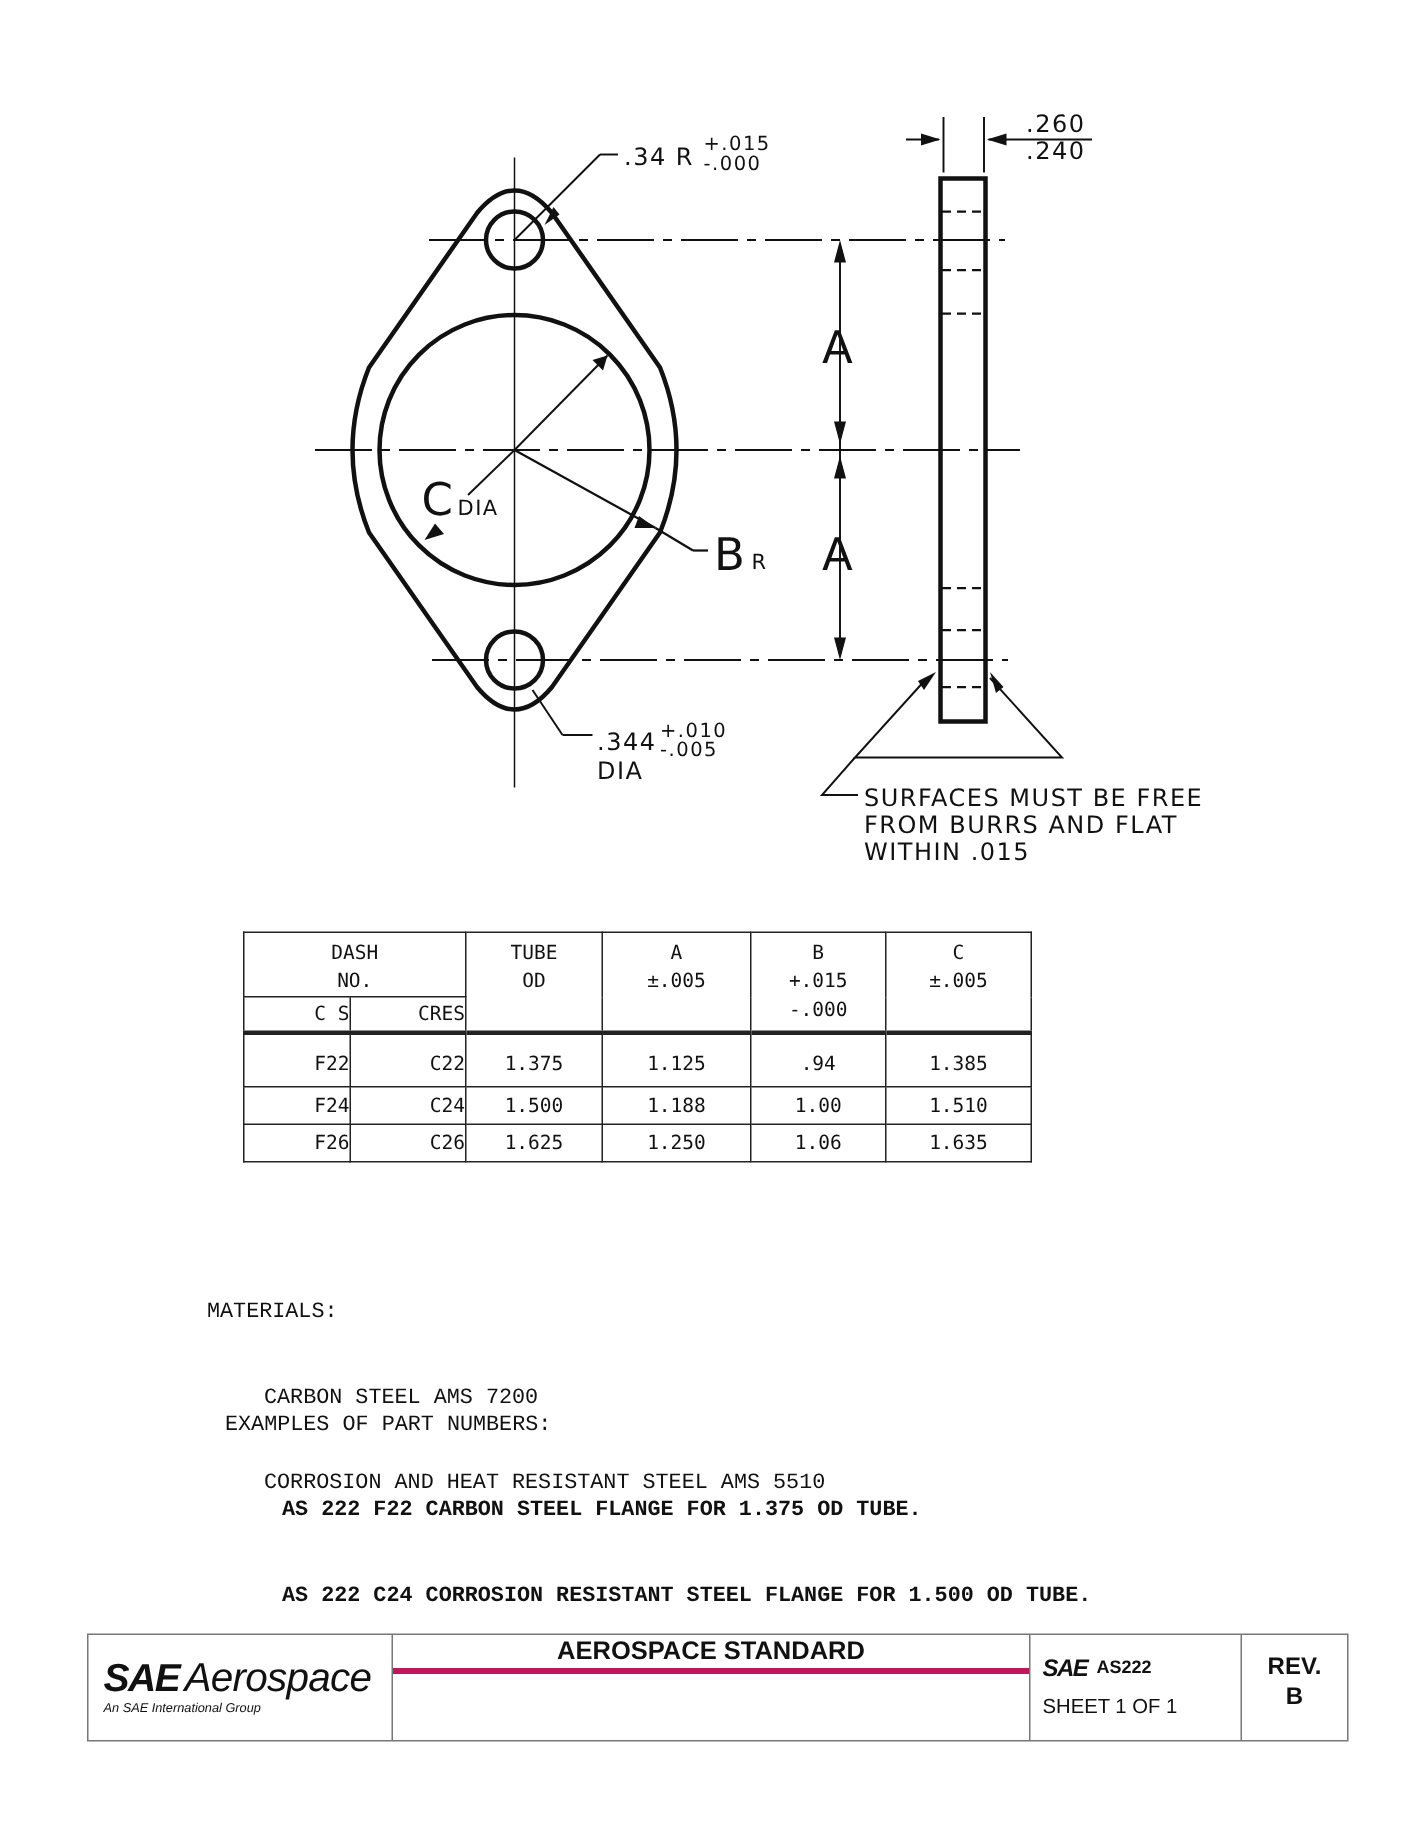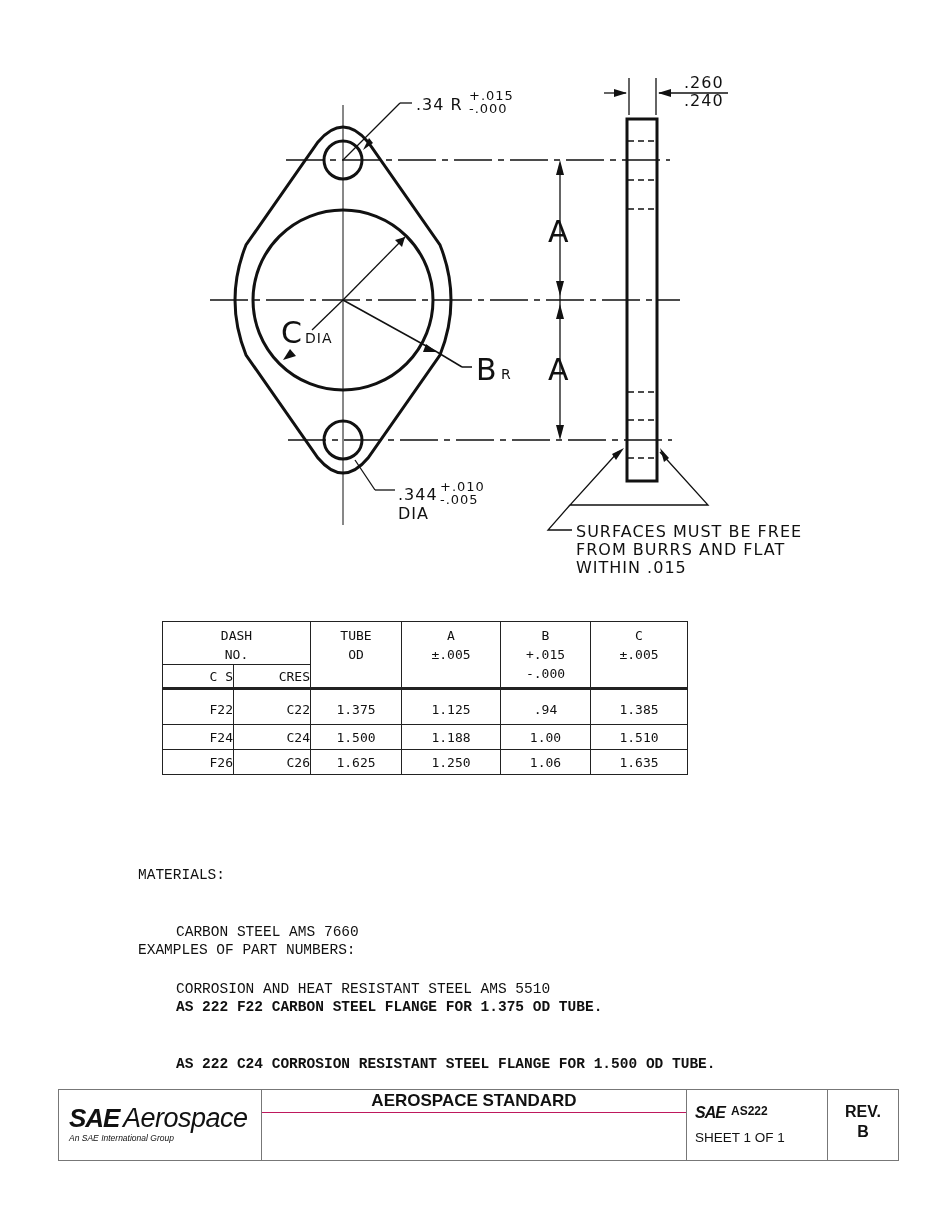--- a/index.html
+++ b/index.html
@@ -19,21 +19,21 @@
   .dash-table tbody tr.first td { border-top:3px solid #222; height:30px; padding-top:4px; }
   .dash-table tbody td { height:24px; }
   .dash-table tbody td.left { text-align:right; padding-left:10px; }
 
   .mono-block { position:absolute; font-family:"Liberation Mono", monospace; font-size:14.5px; line-height:19px; white-space:pre; }
 
   
   .title-block { position:absolute; left:58px; top:1089px; width:839px; height:70px; border:1px solid #777; display:flex; }
   .tb-logo { width:202px; border-right:1px solid #777; position:relative; }
   .tb-mid { width:424px; border-right:1px solid #777; display:flex; flex-direction:column; }
-  .tb-mid .top { height:22px; border-bottom:1px solid #be185d; text-align:center; font-family:"Liberation Sans", sans-serif; font-weight:bold; font-size:17px; line-height:22px; }
+  .tb-mid .top { height:22px; border-bottom:4px solid #be185d; text-align:center; font-family:"Liberation Sans", sans-serif; font-weight:bold; font-size:17px; line-height:22px; }
   .tb-mid .bot { flex:1; text-align:center; font-family:"Liberation Sans", sans-serif; font-size:12.5px; padding-top:15px; }
   .tb-doc { width:140px; border-right:1px solid #777; position:relative; font-family:"Liberation Sans", sans-serif; }
   .tb-rev { flex:1; text-align:center; font-family:"Liberation Sans", sans-serif; font-weight:bold; font-size:16px; line-height:20px; padding-top:12px; }
   .sae-mark { font-family:"Liberation Sans", sans-serif; font-weight:bold; font-style:italic; letter-spacing:-1px; }
 </style>
 </head>
 <body>
 
 <div class="drawing">
   <svg viewBox="0 0 950 600" xmlns="http://www.w3.org/2000/svg">
@@ -180,25 +180,25 @@
       <td>1.625</td>
       <td>1.250</td>
       <td>1.06</td>
       <td>1.635</td>
     </tr>
   </tbody>
 </table>
 
 <div class="mono-block" style="left:138px; top:828px;">
   <div>MATERIALS:</div>
-  <div style="padding-left:38px;">CARBON STEEL AMS 7660</div>
+  <div style="padding-left:38px;">CARBON STEEL AMS 7200</div>
   <div style="padding-left:38px;">CORROSION AND HEAT RESISTANT STEEL AMS 5510</div>
 </div>
 
-<div class="mono-block" style="left:138px; top:903px;">
+<div class="mono-block" style="left:150px; top:903px;">
   <div>EXAMPLES OF PART NUMBERS:</div>
   <div style="padding-left:38px; font-weight:bold;">AS 222 F22 CARBON STEEL FLANGE FOR 1.375 OD TUBE.</div>
   <div style="padding-left:38px; font-weight:bold;">AS 222 C24 CORROSION RESISTANT STEEL FLANGE FOR 1.500 OD TUBE.</div>
 </div>
 
 <div class="title-block">
   <div class="tb-logo">
     <span class="sae-mark abs" style="left:10px; top:13px; font-size:26px;">SAE</span>
     <span class="abs" style="left:64px; top:13px; font-family:'Liberation Sans', sans-serif; font-style:italic; font-size:27px; letter-spacing:-0.5px;">Aerospace</span>
     <span class="abs" style="left:10px; top:43px; font-family:'Liberation Sans', sans-serif; font-style:italic; font-size:8.5px;">An SAE International Group</span>

